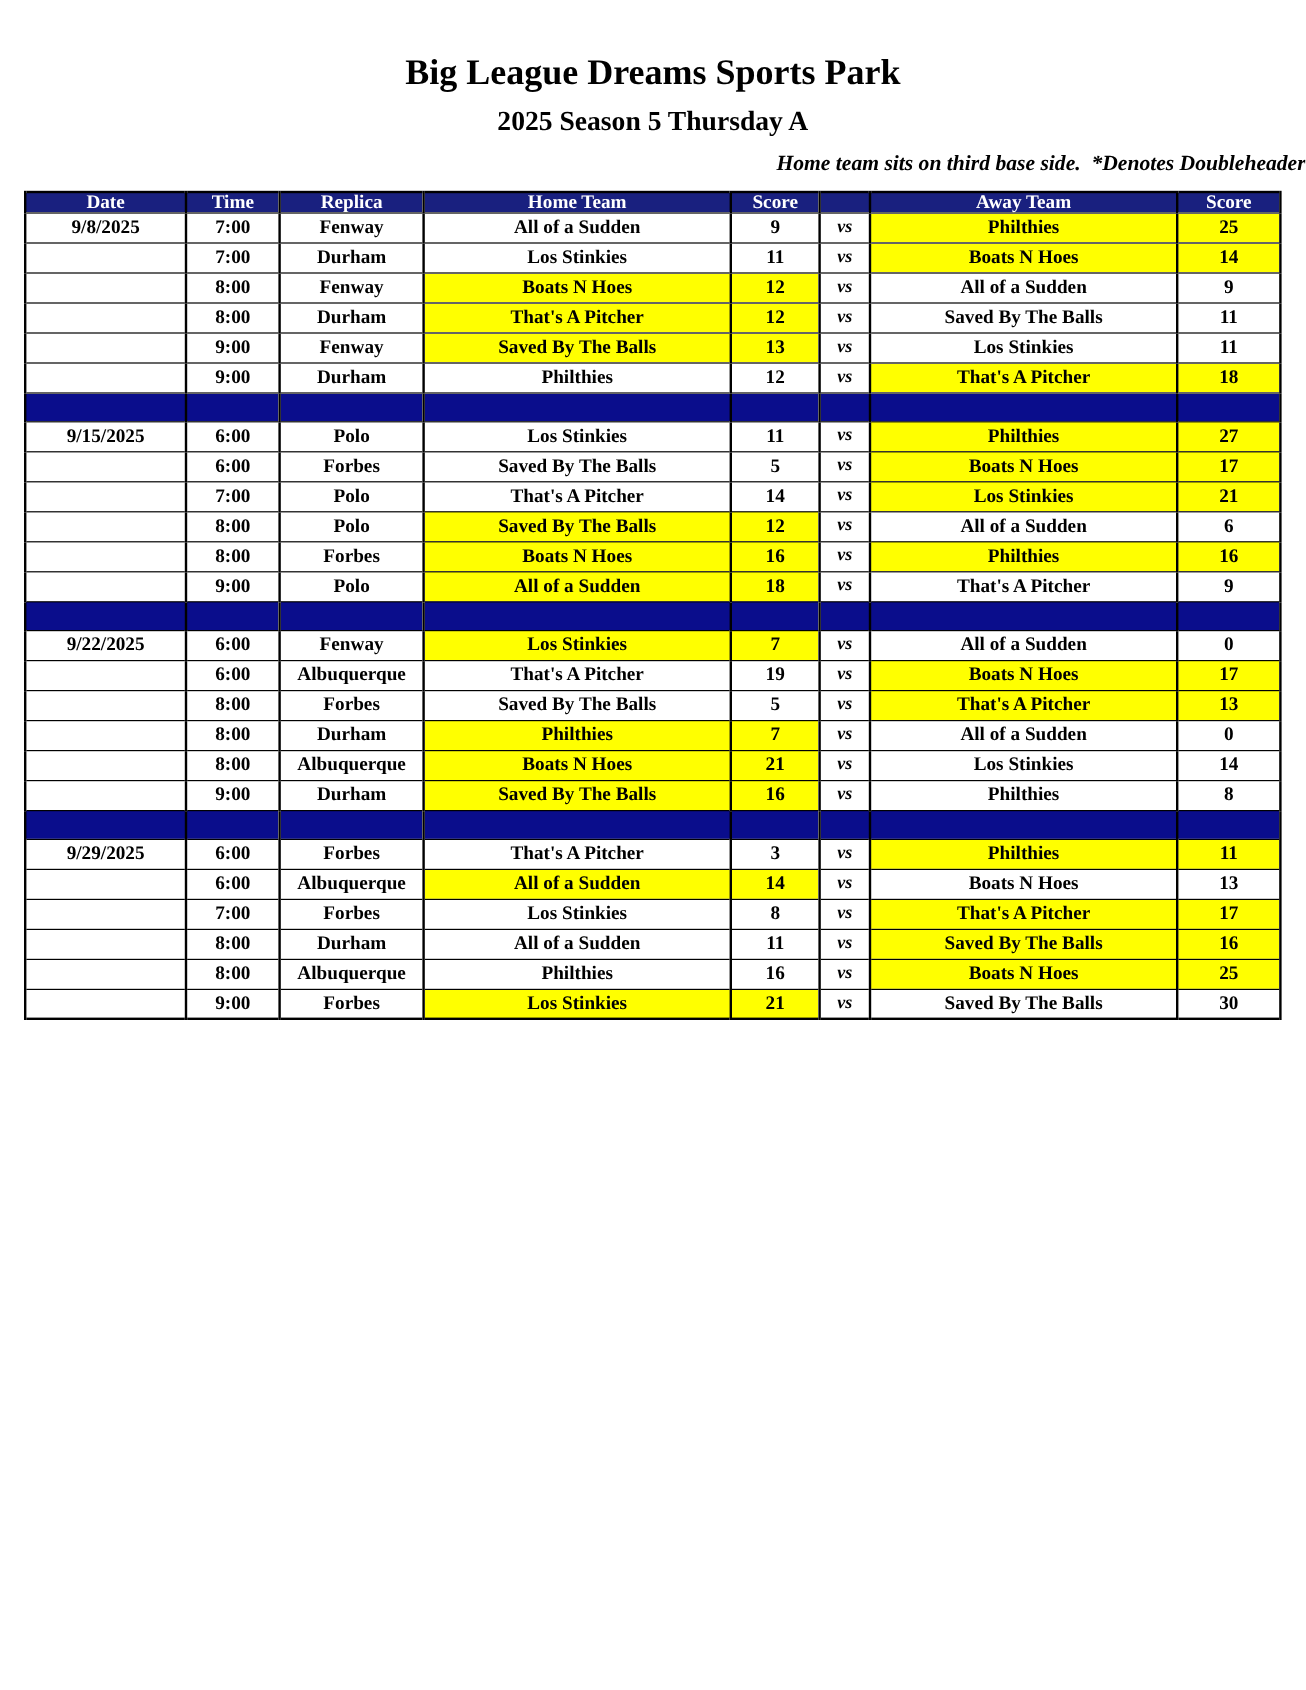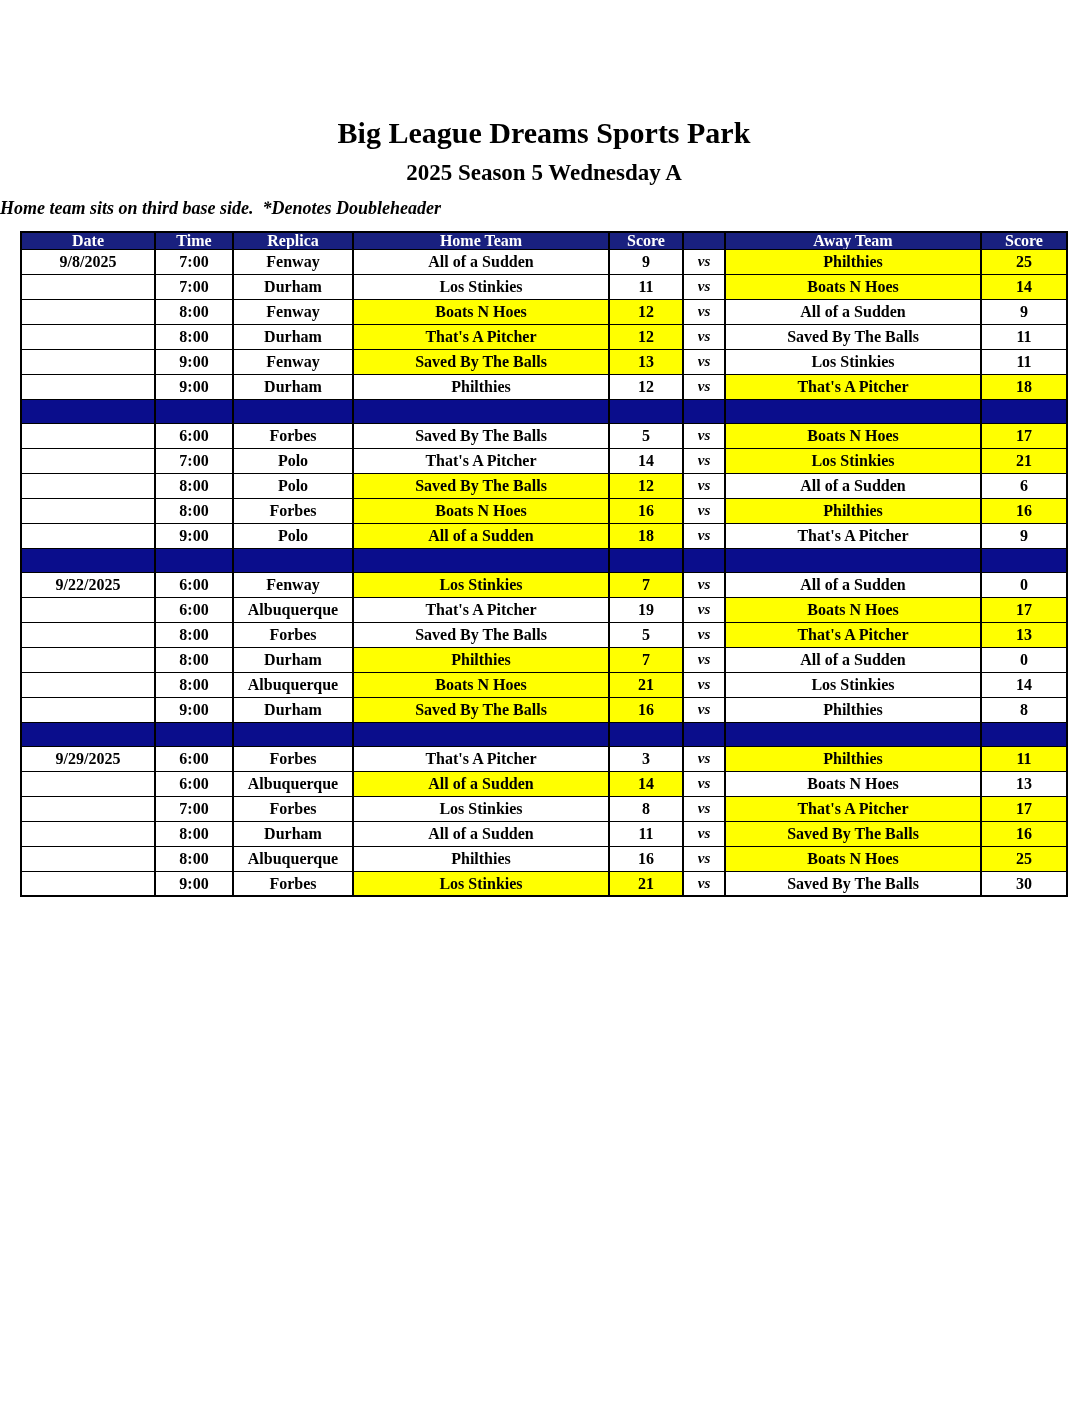--- a/index.html
+++ b/index.html
@@ -7,38 +7,38 @@
     position: relative;
     width: 1088px;
     height: 1408px;
     background: #ffffff;
     font-family: "Liberation Serif", serif;
     color: #000000;
     overflow: hidden;
   }
   .page-title {
     margin: 0;
-    padding-top: 116px;
+    padding-top: 44px;
     text-align: center;
     font-size: 30px;
     font-weight: bold;
     line-height: 1.15;
   }
   .page-subtitle {
     margin: 0;
     padding-top: 9px;
     text-align: center;
     font-size: 23px;
     font-weight: bold;
     line-height: 1.1;
   }
   .page-note {
     margin: 0;
     padding-top: 13px;
-    text-align: left;
+    text-align: right;
     font-size: 18px;
     font-weight: bold;
     font-style: italic;
     white-space: pre-wrap;
   }
   table.schedule {
     border-collapse: collapse;
     table-layout: fixed;
     margin: 12px 0 0 20px;
     width: 1046px;
@@ -79,21 +79,21 @@
   col.c-hscore { width: 74px;  }
   col.c-vs     { width: 42px;  }
   col.c-away   { width: 256px; }
   col.c-ascore { width: 86px;  }
 </style>
 </head>
 <body>
 
 <div class="page">
   <h1 class="page-title">Big League Dreams Sports Park</h1>
-  <h2 class="page-subtitle">2025 Season 5 Wednesday A</h2>
+  <h2 class="page-subtitle">2025 Season 5 Thursday A</h2>
   <div class="page-note">Home team sits on third base side.  *Denotes Doubleheader</div>
 
   <table class="schedule">
     <colgroup>
       <col class="c-date">
         <col class="c-time">
         <col class="c-replica">
         <col class="c-home">
       <col class="c-hscore">
         <col class="c-vs">
@@ -177,20 +177,30 @@
           <td></td>
           <td></td>
           <td></td>
           <td></td>
           <td></td>
           <td></td>
           <td></td>
           <td></td>
         </tr>
         <tr>
+          <td>9/15/2025</td>
+          <td>6:00</td>
+          <td>Polo</td>
+          <td>Los Stinkies</td>
+          <td>11</td>
+          <td class="vs-cell">vs</td>
+          <td class="hl">Philthies</td>
+          <td class="hl">27</td>
+        </tr>
+        <tr>
           <td></td>
           <td>6:00</td>
           <td>Forbes</td>
           <td>Saved By The Balls</td>
           <td>5</td>
           <td class="vs-cell">vs</td>
           <td class="hl">Boats N Hoes</td>
           <td class="hl">17</td>
         </tr>
         <tr>

